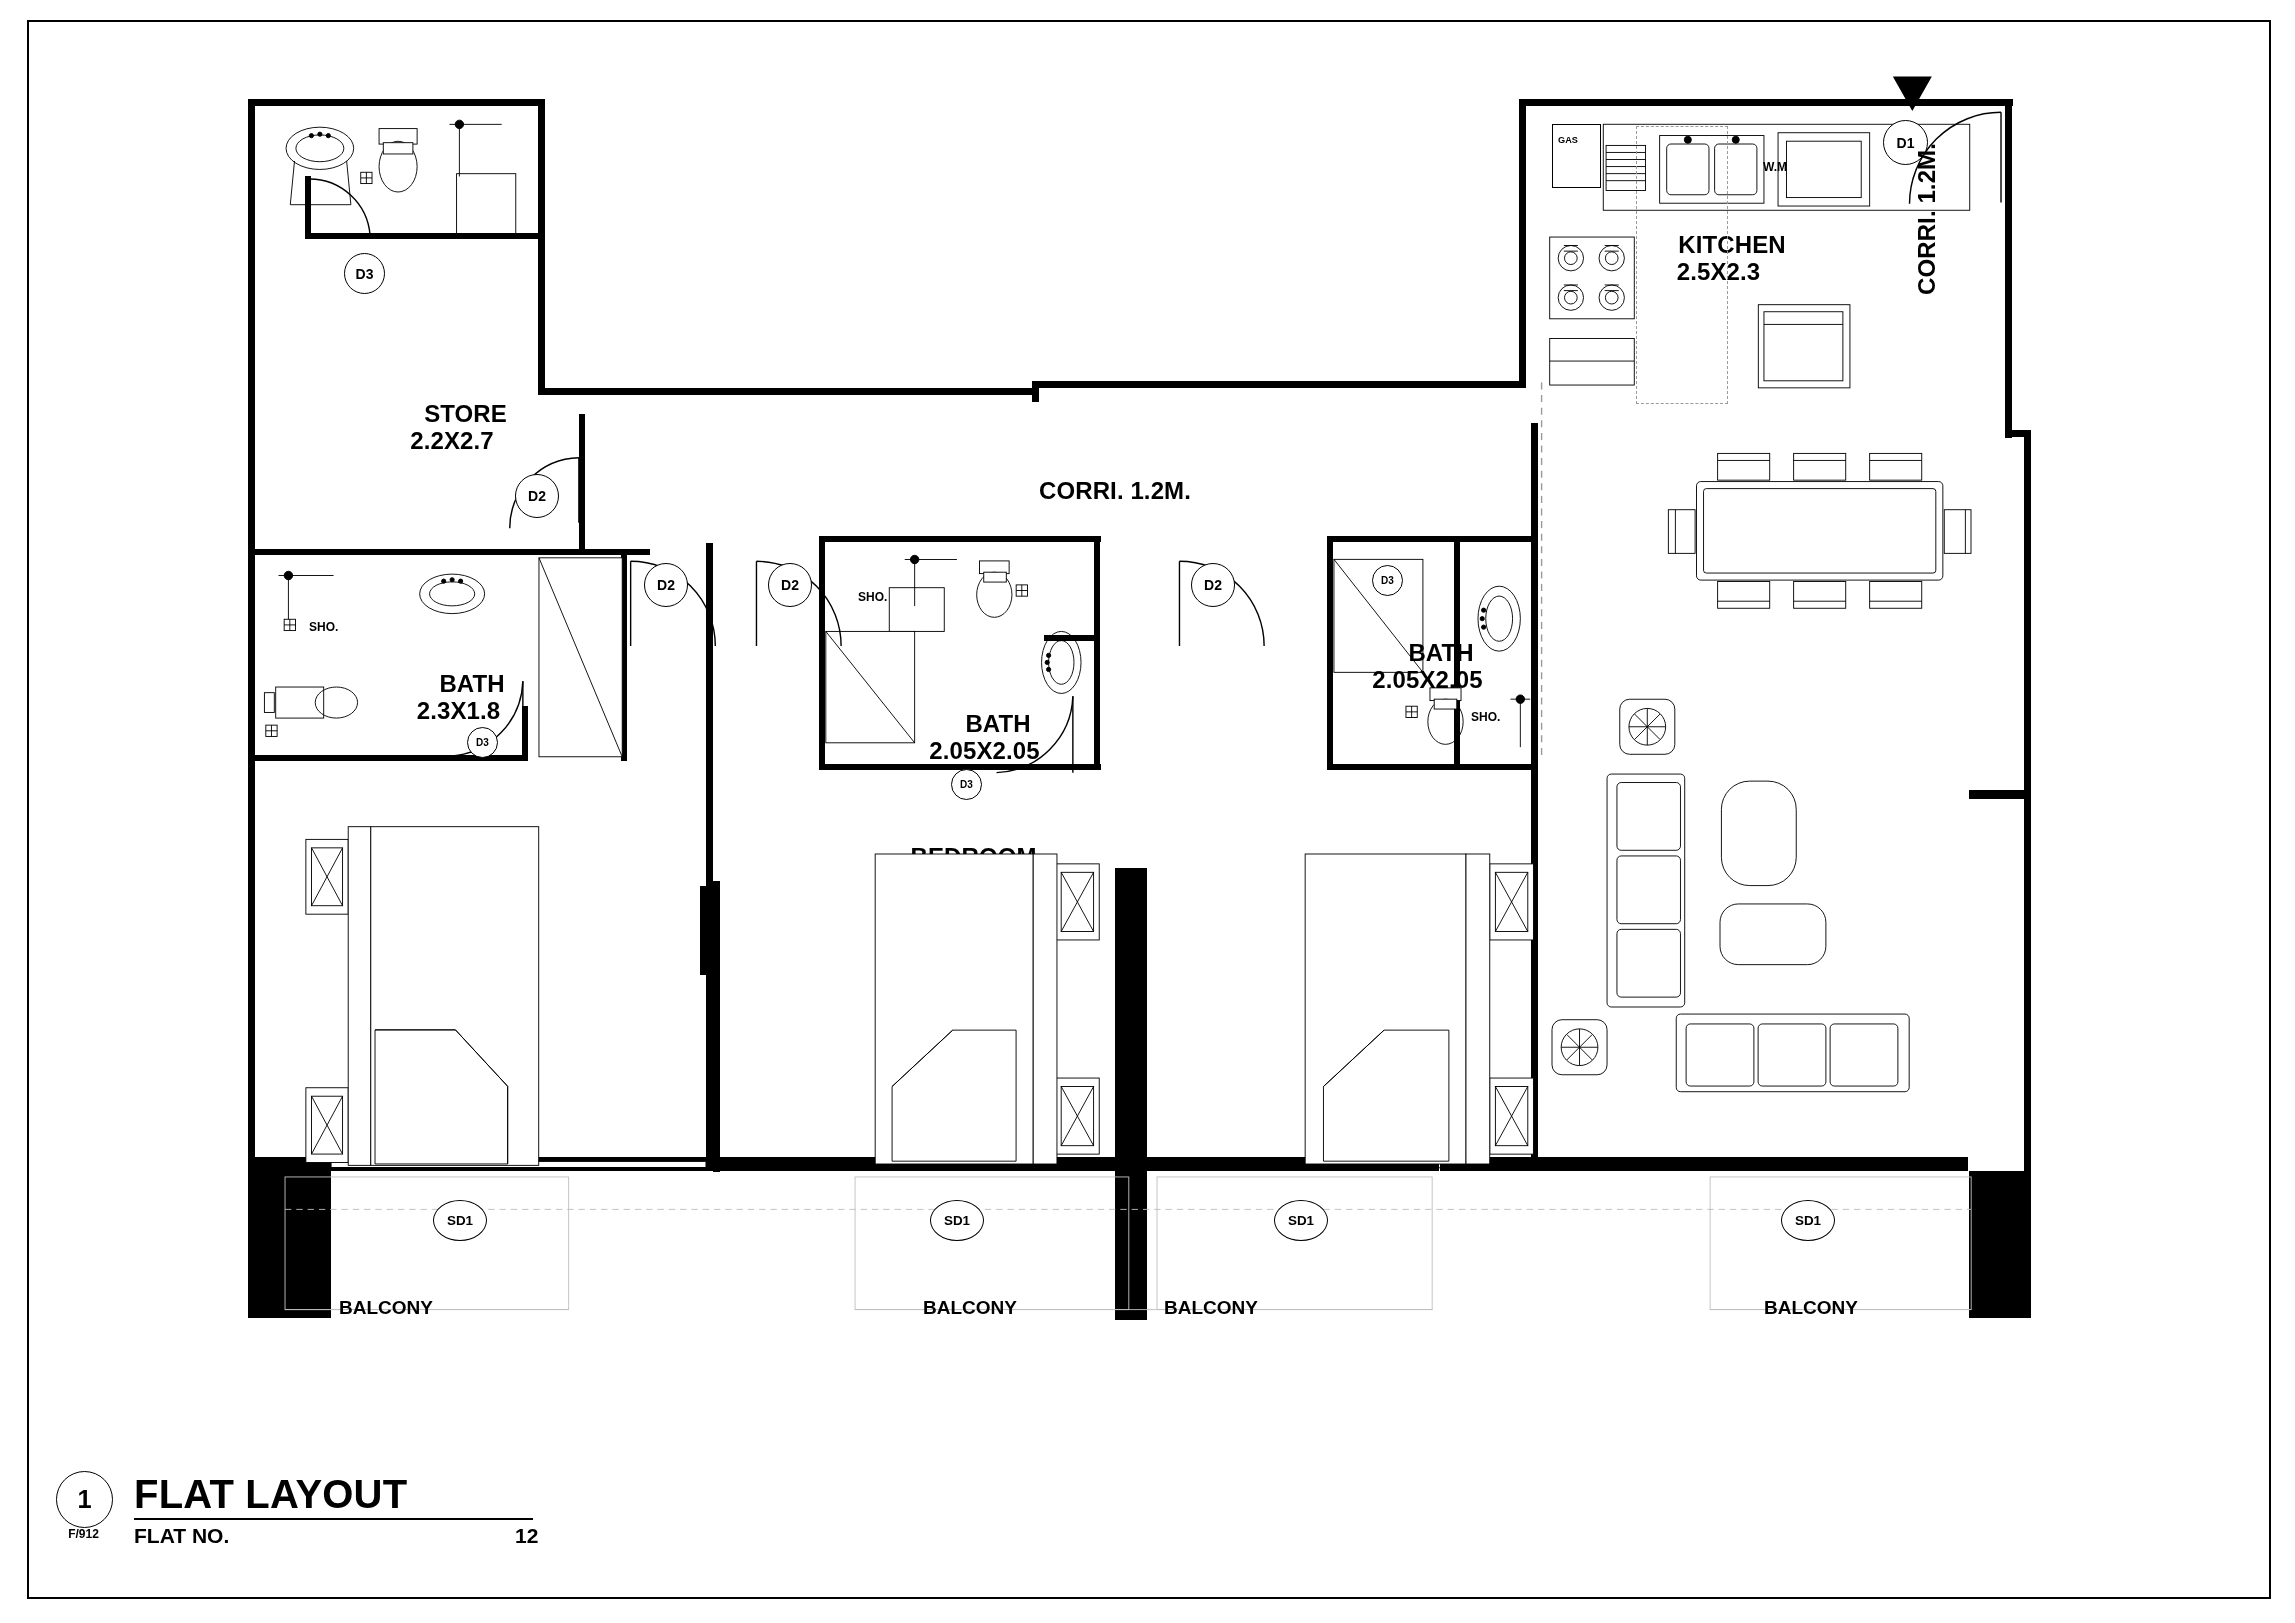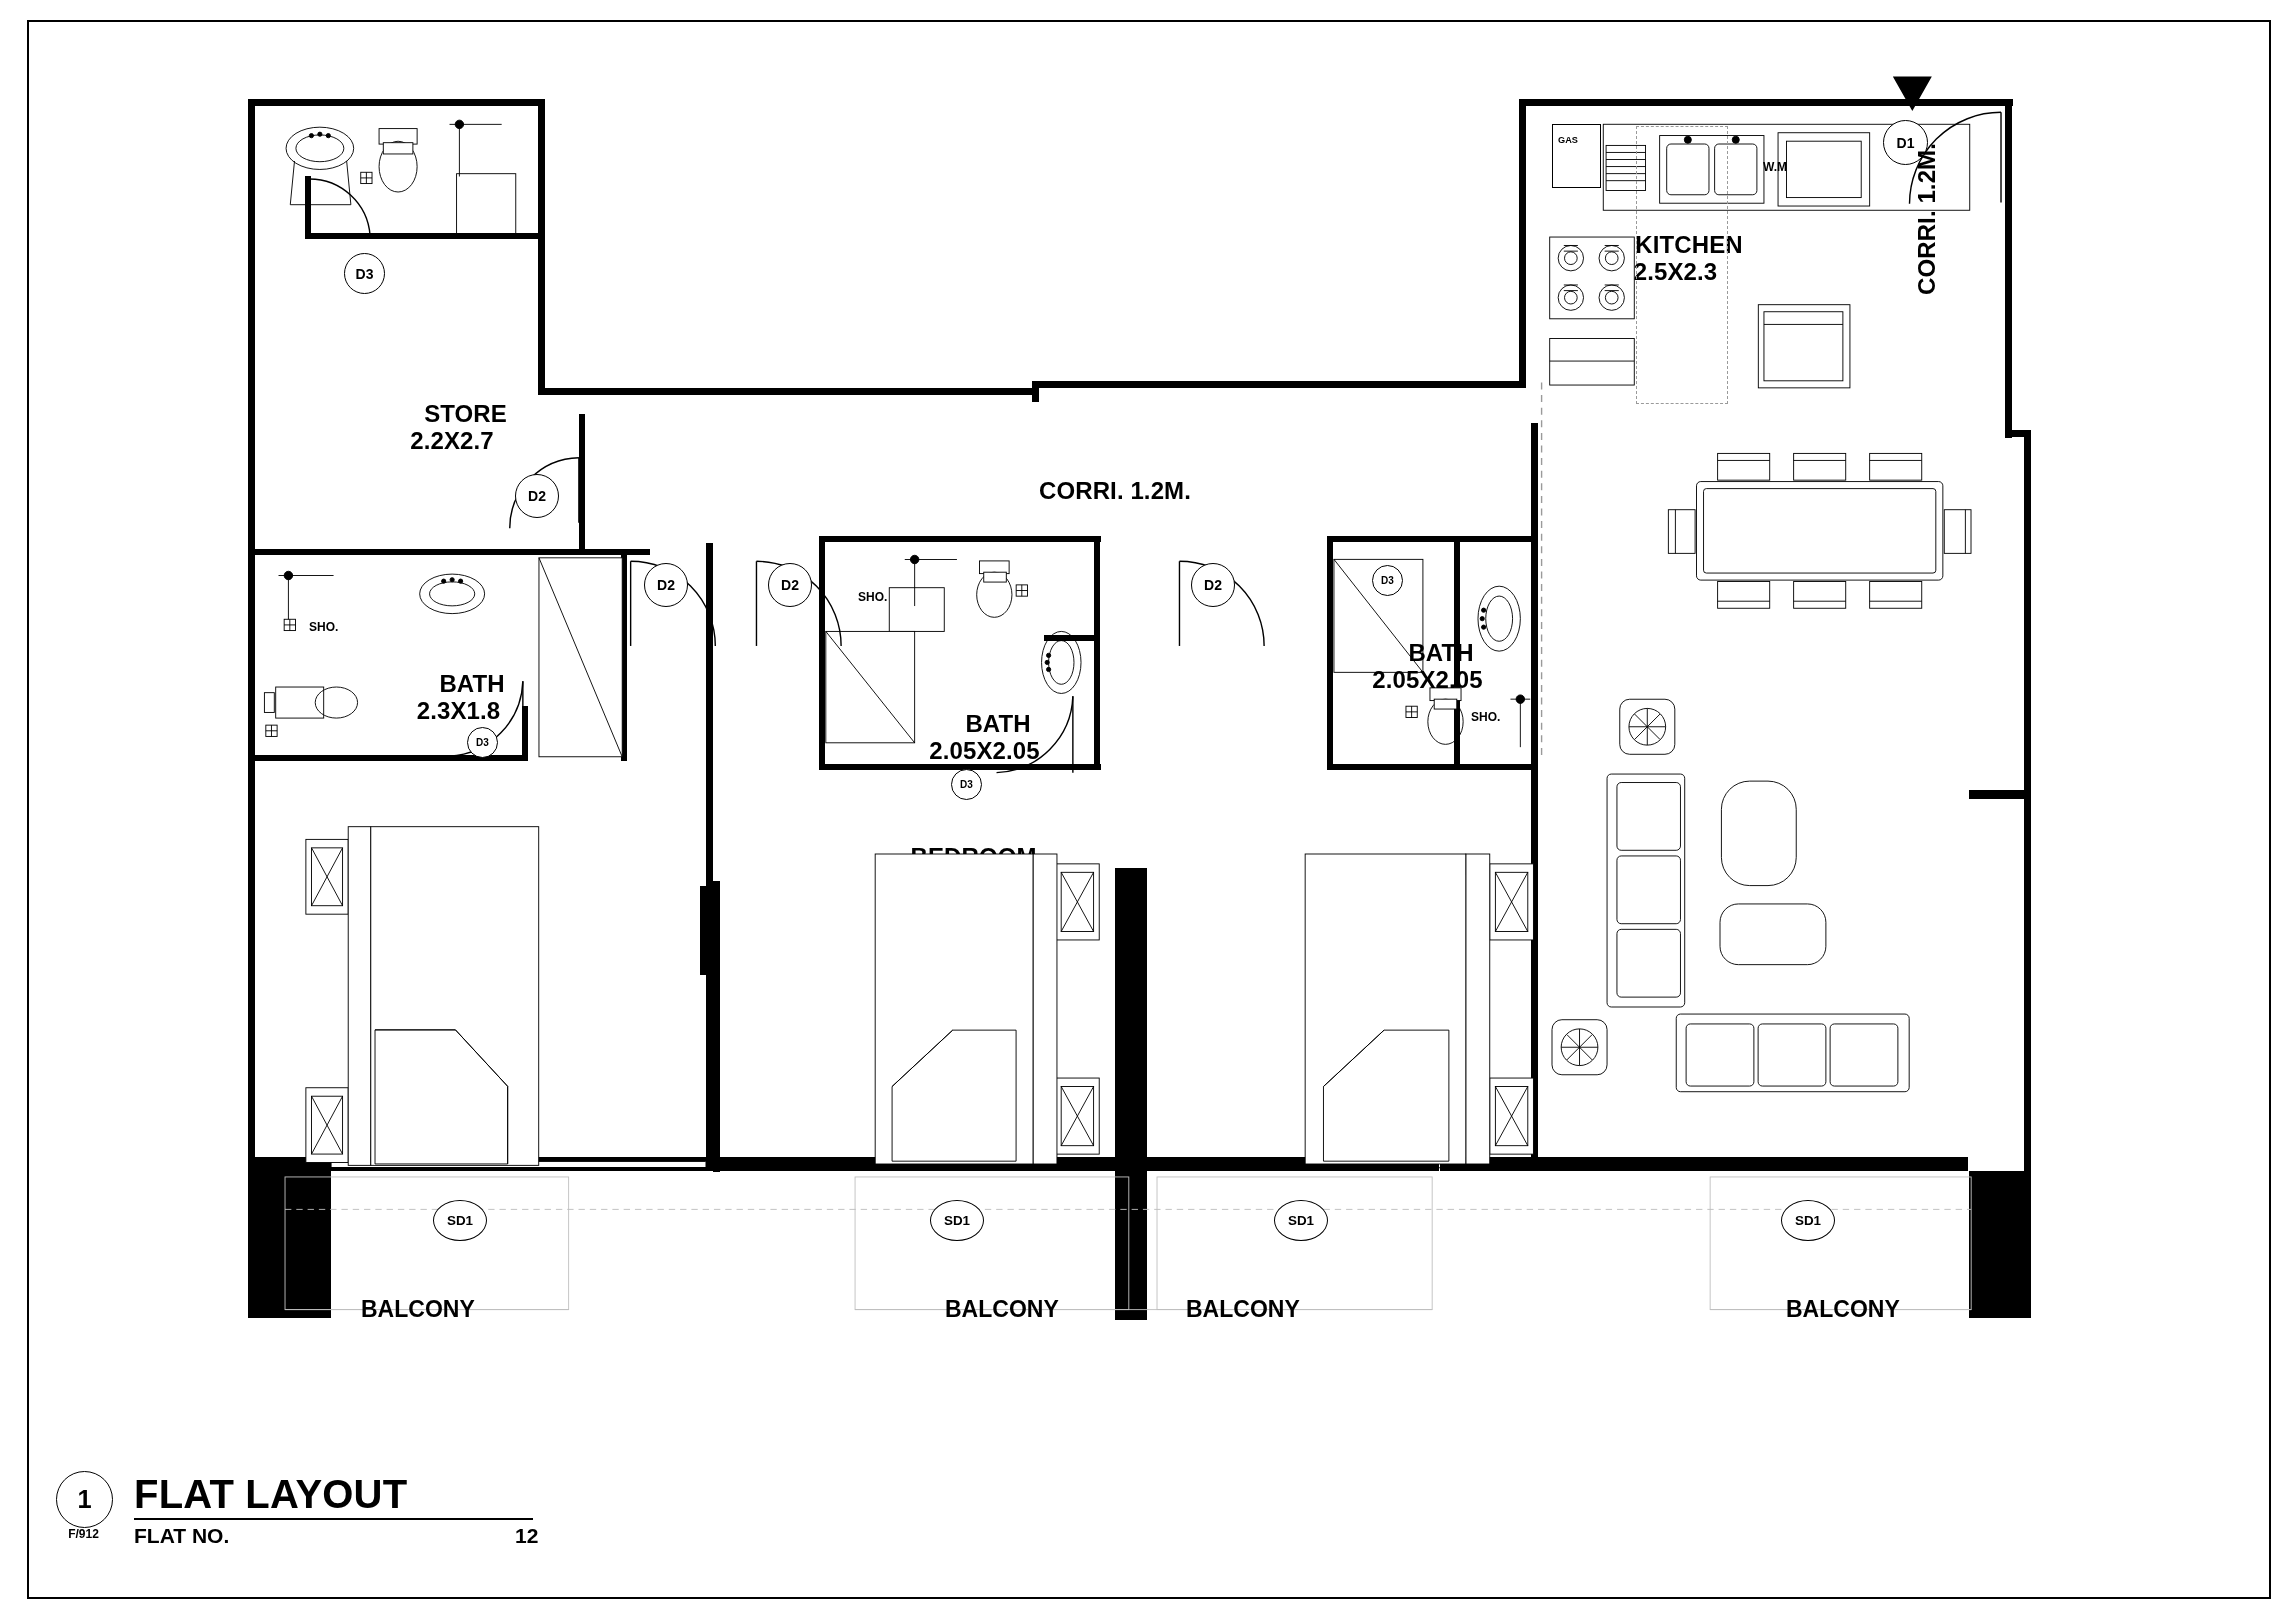--- a/index.html
+++ b/index.html
@@ -10,21 +10,21 @@
   .boxthin{position:absolute;border:1.1px solid #000;box-sizing:border-box;}
   .dash{position:absolute;border-top:1.1px dashed #9a9a9a;}
   .dashbox{position:absolute;border:1.1px dashed #9a9a9a;box-sizing:border-box;}
   .lbl{position:absolute;color:#000;white-space:pre;line-height:1.12;}
   .room{font-size:24px;font-weight:600;text-align:center;letter-spacing:0.1px;}
   .small{font-size:12px;font-weight:600;}
   .tiny{font-size:9.2px;font-weight:600;}
   .tag{position:absolute;border:1.8px solid #000;border-radius:50%;display:flex;align-items:center;justify-content:center;font-size:14px;font-weight:700;background:#fff;box-sizing:border-box;}
   .tag.sd{font-size:13.4px;}
   .tag.d3s{font-size:10px;border-width:1.4px;}
-  .balc{font-size:23px;font-weight:600;margin-left:22px;}
+  .balc{font-size:19px;font-weight:600;}
   svg{position:absolute;overflow:visible;}
   .f-ln{stroke:#000;stroke-width:2;fill:none;}
   .f-ln-t{stroke:#000;stroke-width:1.3;fill:none;}
   .f-fill-t{fill:#ffffff;stroke:#000;stroke-width:1.3;}
   .door-arc{stroke:#000;stroke-width:2;fill:none;}
   
   #titleblock{position:absolute;left:56px;top:1471px;width:2188px;height:113px;}
   .tb-circle{position:absolute;left:0;top:0;width:55px;height:55px;border:1.8px solid #000;border-radius:50%;display:flex;align-items:center;justify-content:center;font-size:25.4px;font-weight:700;}
   .tb-sub{position:absolute;left:0;top:56px;width:55px;text-align:center;font-size:12px;font-weight:600;}
   .tb-title{position:absolute;left:78px;top:1.4px;font-size:40px;font-weight:700;letter-spacing:0.2px;}
@@ -195,21 +195,21 @@
       <line x1="16" y1="352" x2="136" y2="352"></line>
     </g>
 
     <g class="f-ln-t">
       <rect x="312" y="272" width="130" height="118" fill="#fff"></rect>
       <rect x="320" y="282" width="112" height="98" fill="#fff"></rect>
       <line x1="320" y1="300" x2="432" y2="300"></line>
     </g>
   </svg>
   <div class="lbl small" style="left:1763px;top:161px;"><span>W.M</span></div>
-  <div class="lbl room" style="left:1573px;top:205px;width:205px;">
+  <div class="lbl room" style="left:1616px;top:205px;width:205px;">
     <span>KITCHEN</span><br><span>2.5X2.3</span>
   </div>
   <div class="dashbox" style="left:1636px;top:126px;width:92px;height:278px;"></div>
 
   <svg style="left:1863px;top:56px;width:162px;height:183px;" viewBox="0 0 230 260" width="162" height="183">
     <polygon points="44,30 96,30 70,76" fill="#000" stroke="#000" stroke-width="2"></polygon>
     <path class="door-arc" d="M196 80 A 130 130 0 0 0 66 210"></path>
     <line class="f-ln" x1="196" y1="80" x2="196" y2="208"></line>
   </svg>
   <div class="tag" style="left:1883px;top:120px;width:45px;height:45px;">

